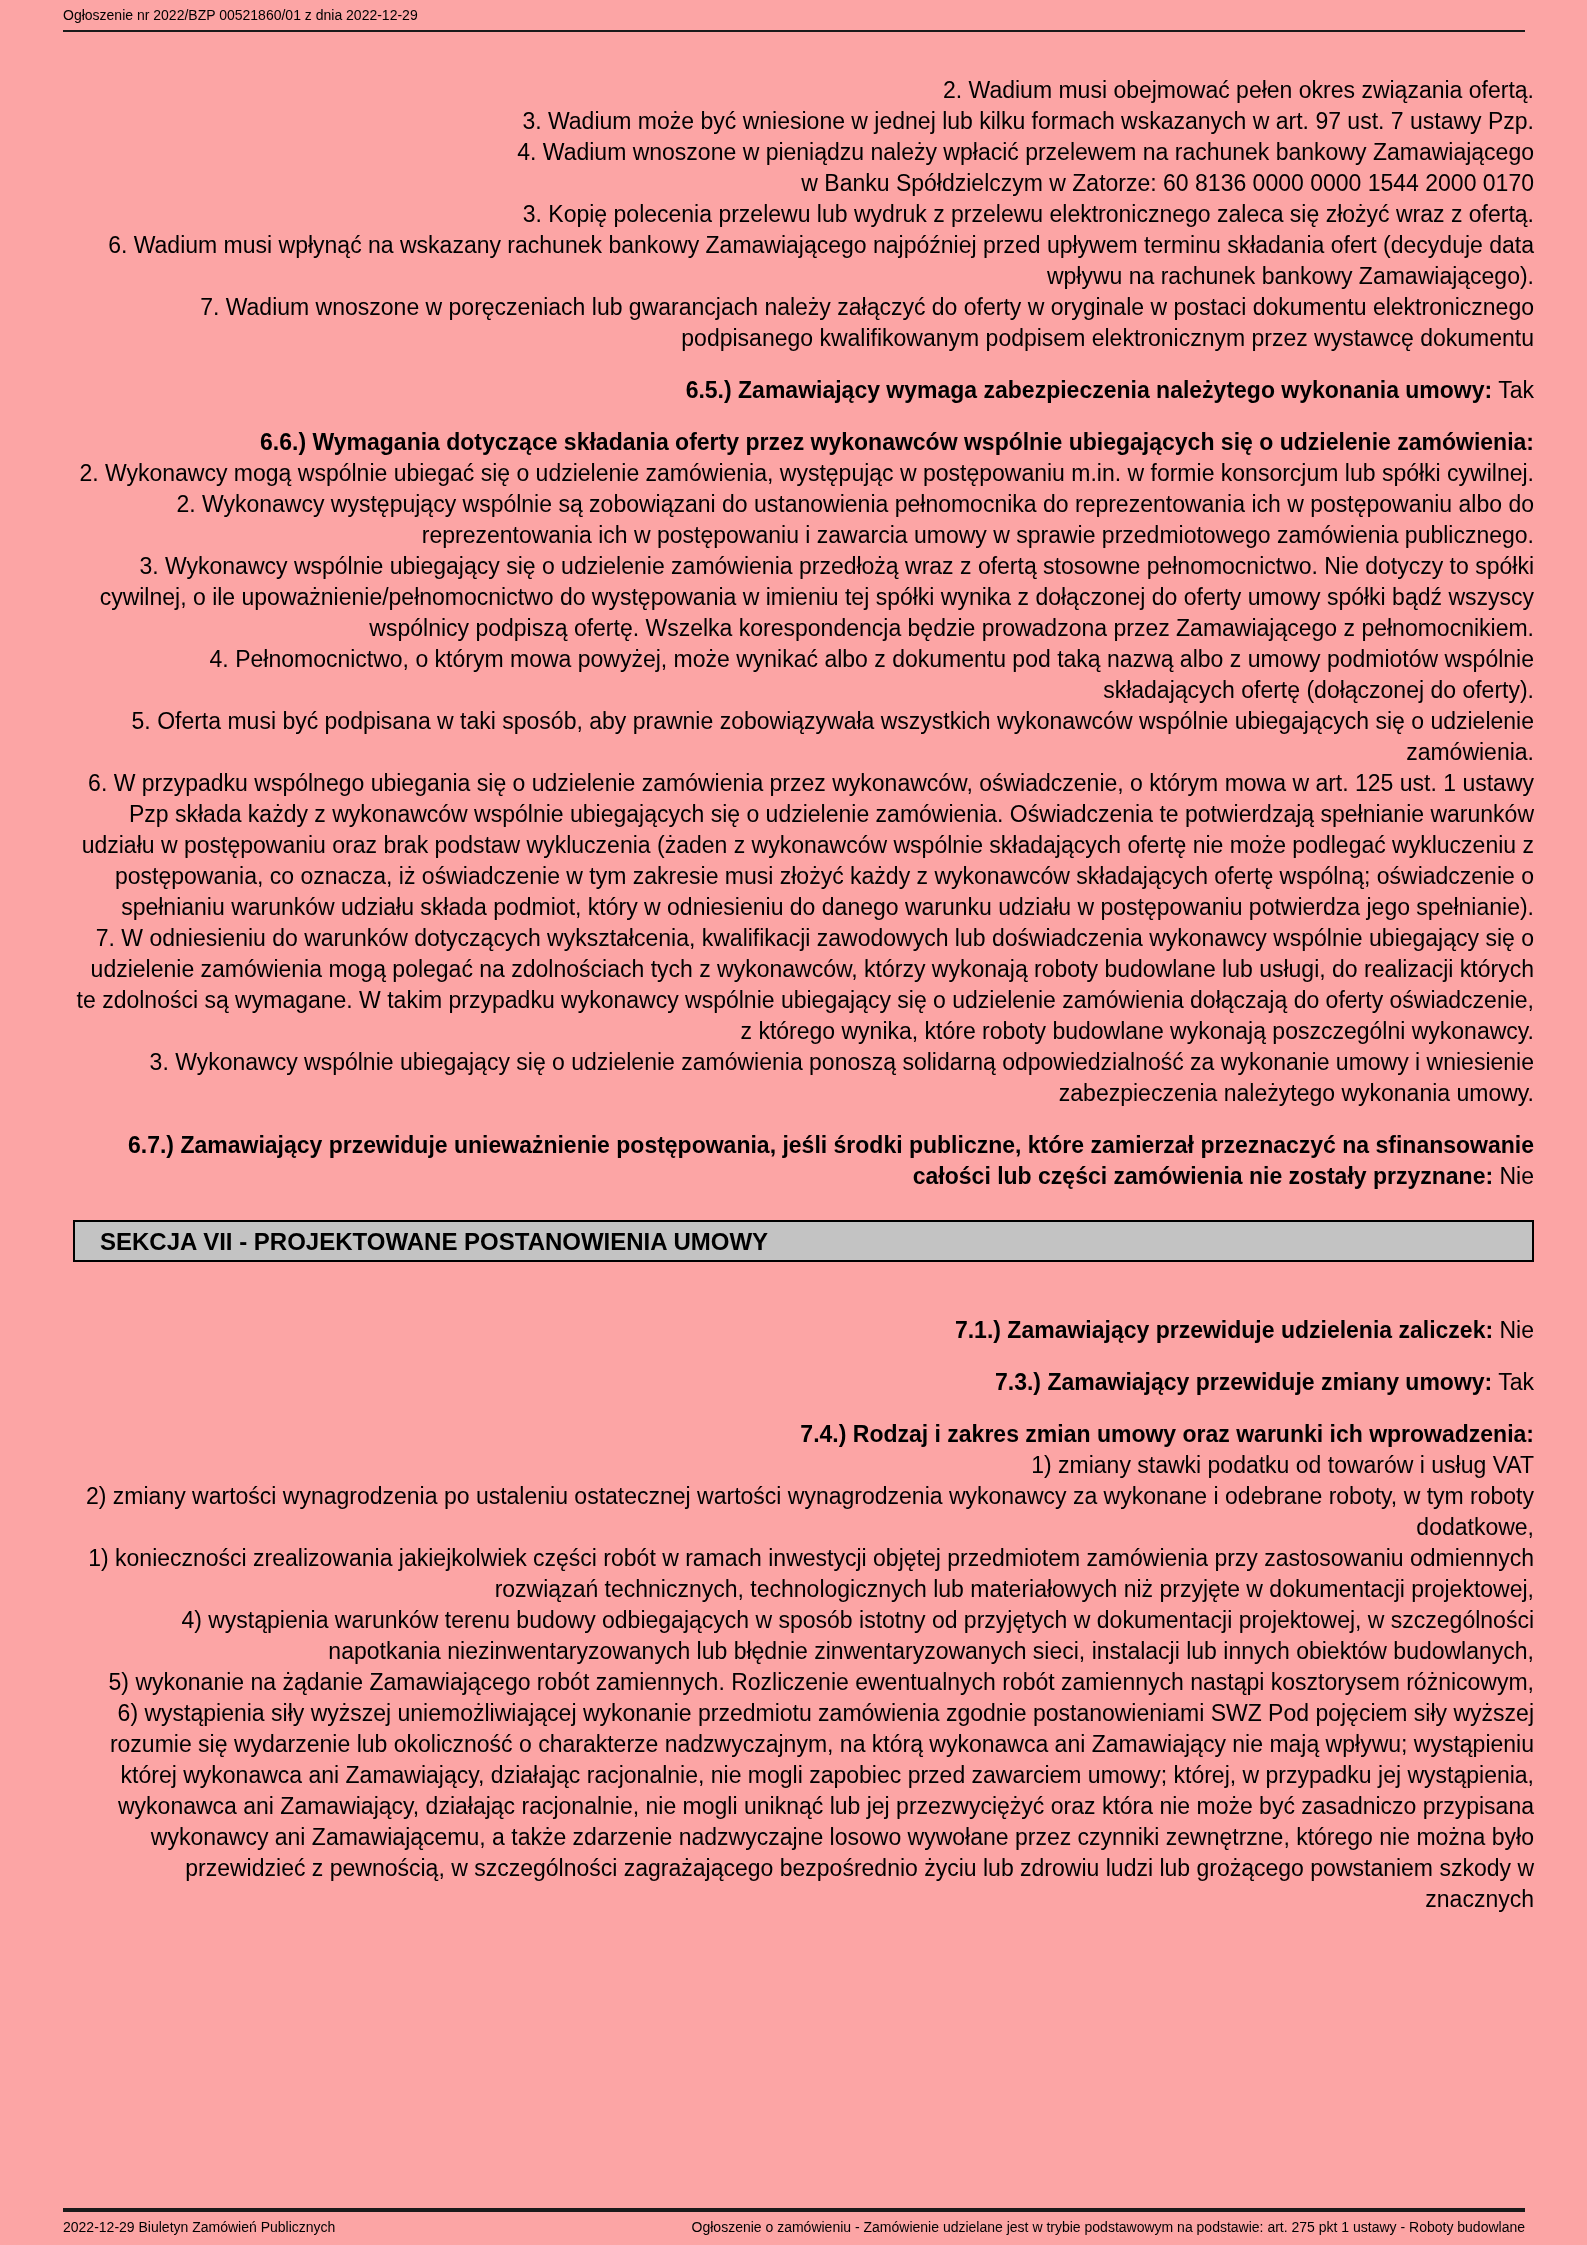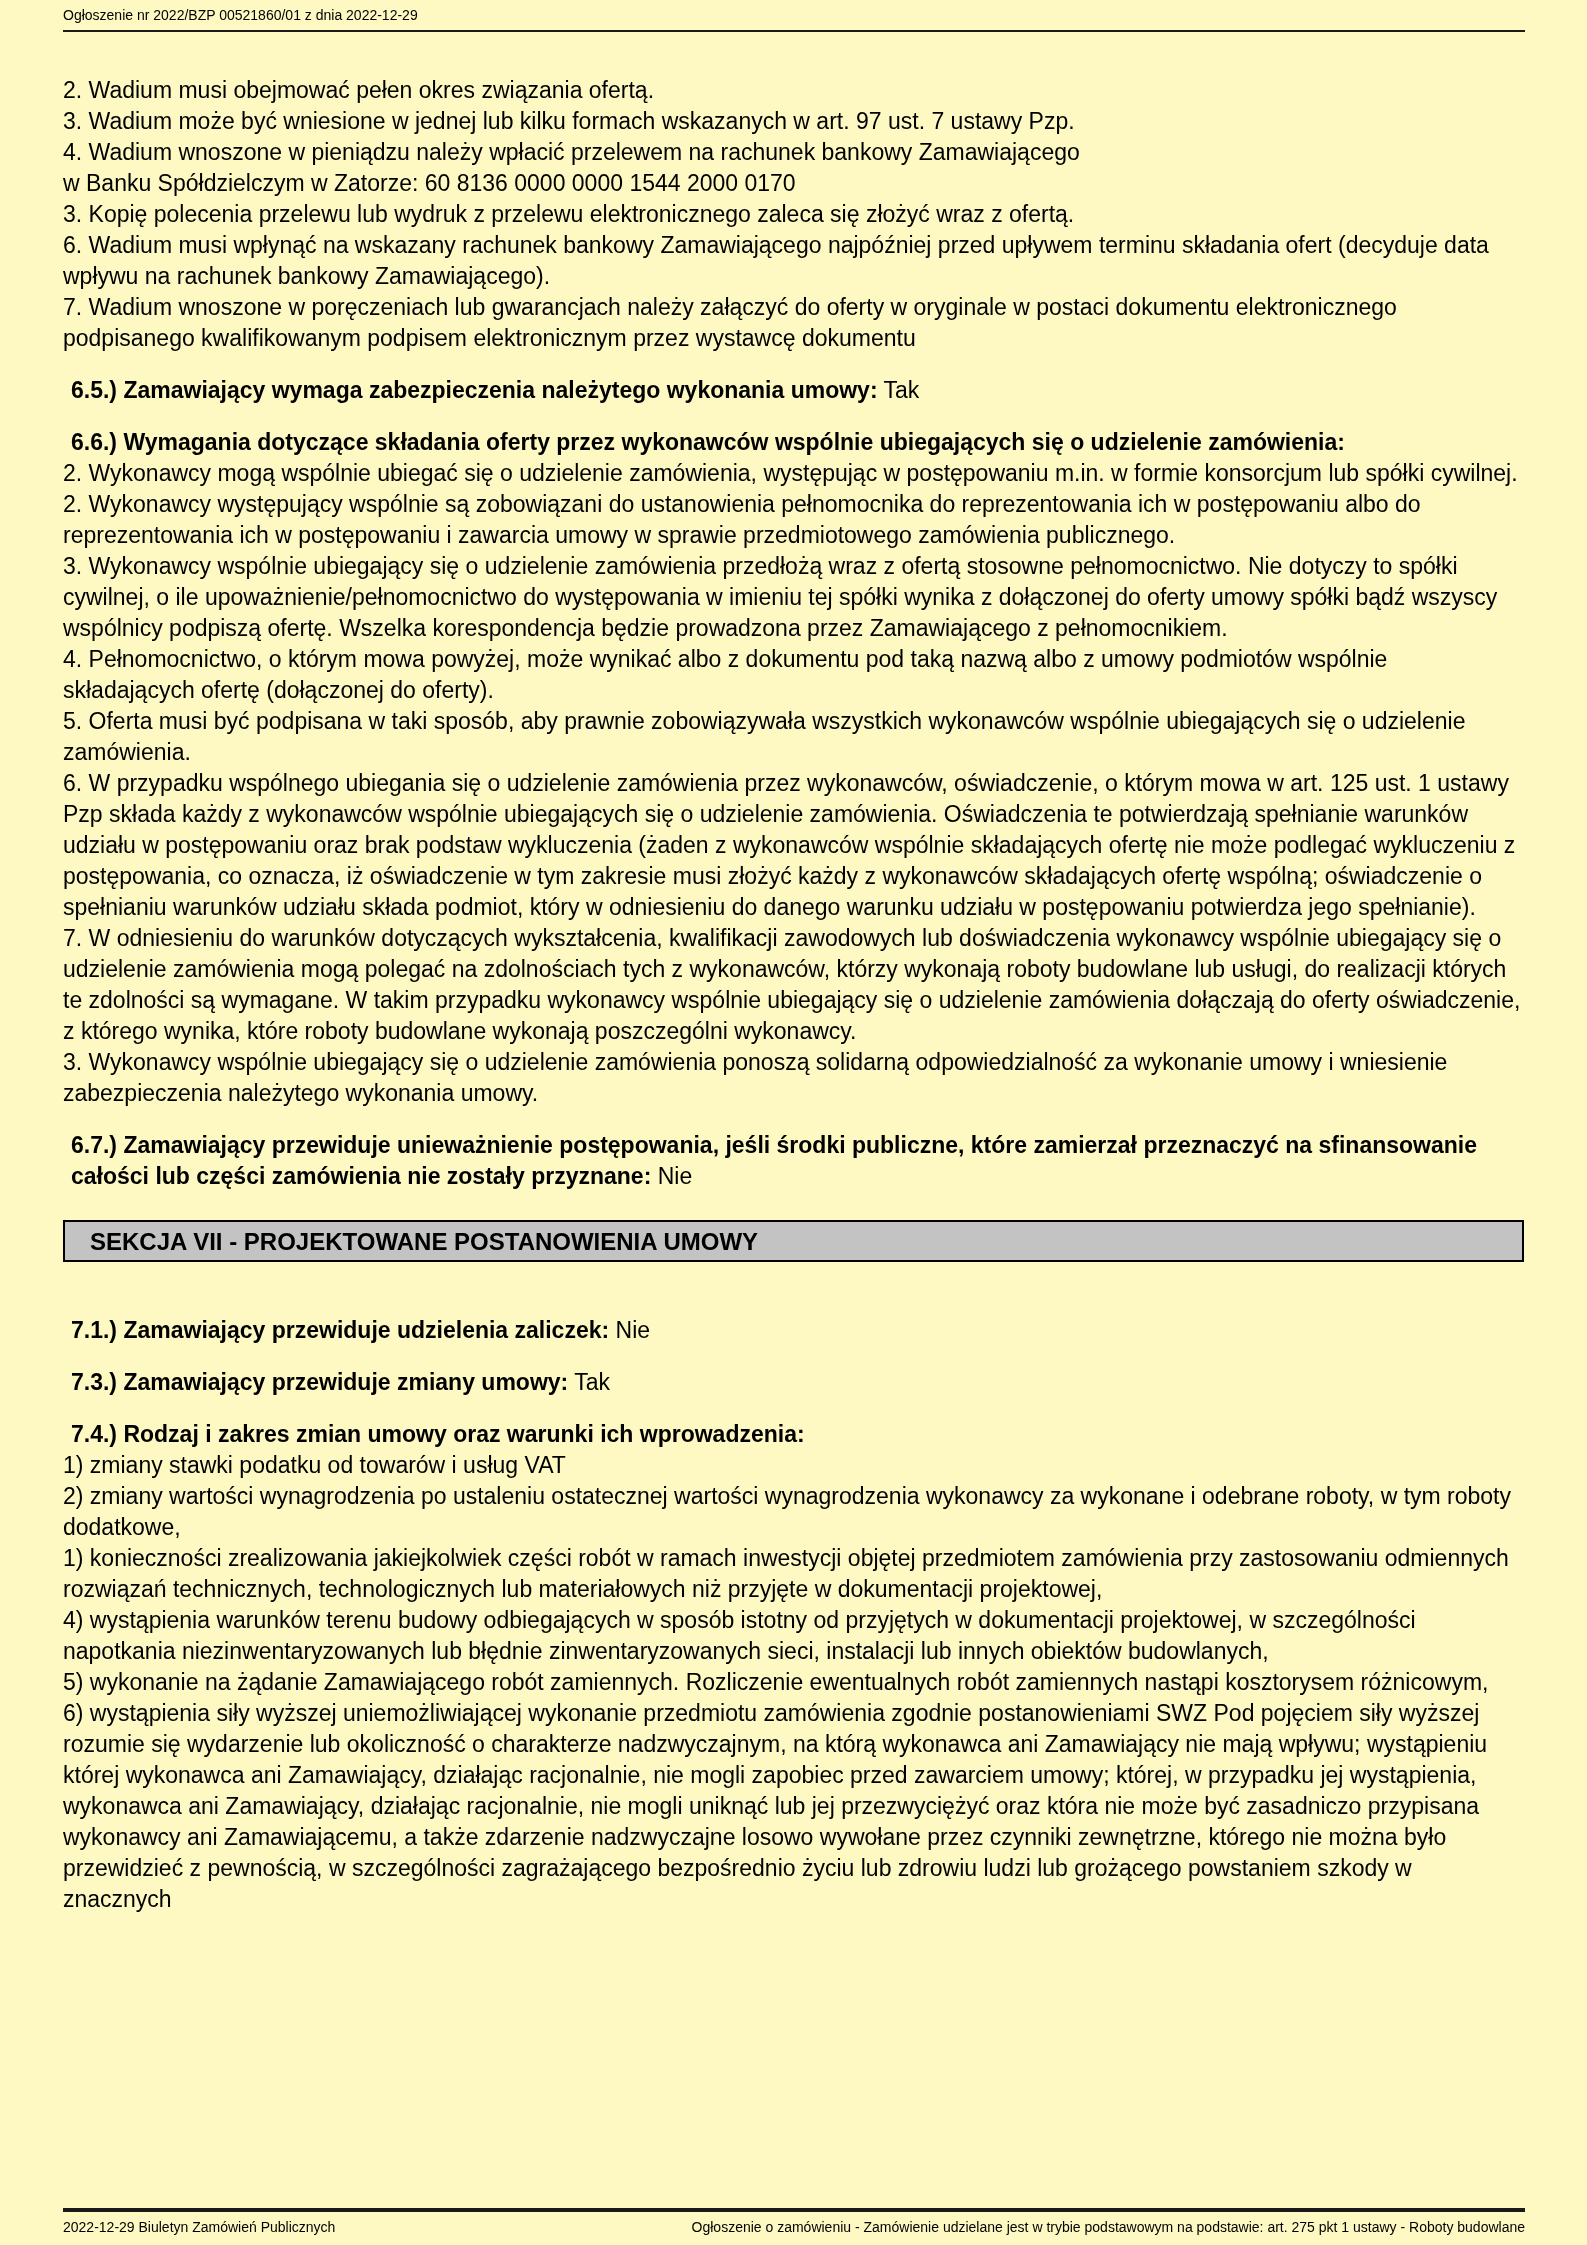--- a/index.html
+++ b/index.html
@@ -1,36 +1,37 @@
 <!DOCTYPE html>
 <html lang="pl"><head>
 <meta charset="utf-8">
 <style>
   html,body{margin:0;padding:0;background:#ffffff;}
   .page{
     position:relative;
     width:1587px;
     height:2245px;
-    background:#fef9c3;
+    background:#fca5a5;
     color:#000000;
     font-family:"Liberation Sans", sans-serif;
     overflow:hidden;
   }
   
   .hdr{position:absolute;top:0;left:63px;right:62px;}
   .hdr-text{font-size:14px;line-height:15px;padding-top:8px;color:#000;}
   .hdr-rule{margin-top:7px;height:2px;background:#1a1a1a;}
   
   .content{
     position:absolute;
     top:75px;
-    left:63px;
+    left:73px;
     width:1461px;
     font-size:23px;
     line-height:31px;
+    text-align:right;
   }
   .para{margin:0;white-space:pre-wrap;}
   .h{margin:21px 0 0 8px;}
   .b{font-weight:700;}
   .banner{
     margin-top:28px;
     margin-bottom:53px;
     height:38px;
     background:#c3c3c3;
     border:2px solid #000000;

